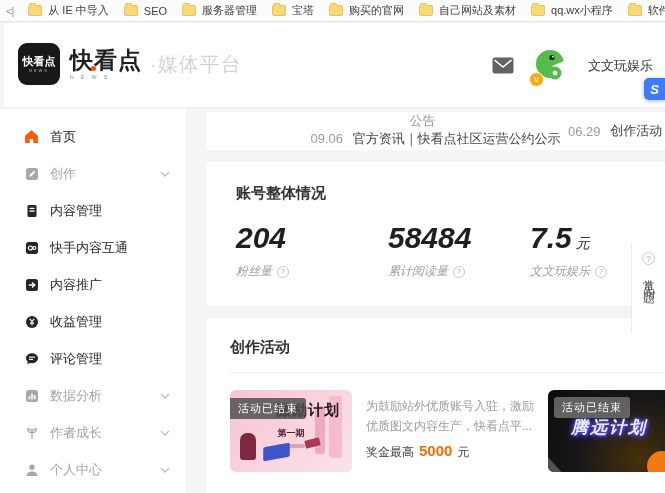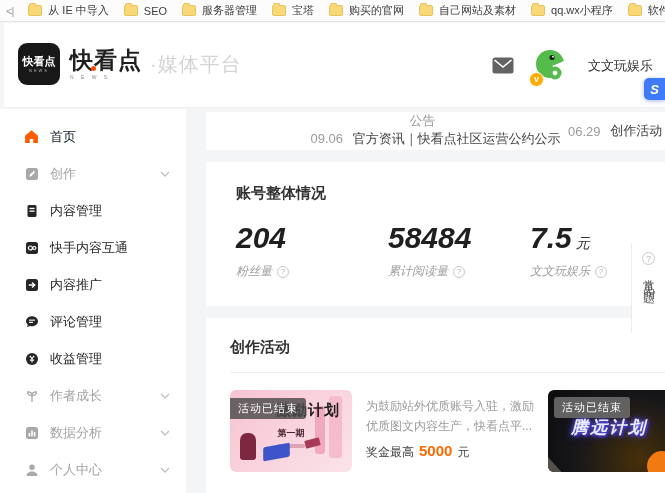--- a/index.html
+++ b/index.html
@@ -224,59 +224,59 @@
         <svg width="14" height="14" viewBox="0 0 14 14">
           <rect x="1" y="1" width="12" height="12" rx="2.5" fill="currentColor"></rect>
           <path d="M3.8 7 H9.4 M7 4.4 L9.8 7 L7 9.6" fill="none" stroke="#ffffff" stroke-width="1.3"></path>
         </svg>
       </span>
     <span class="s-label">内容推广</span>
   </div>
   <div class="side-item">
     <span class="s-icon">
         <svg width="14" height="14" viewBox="0 0 14 14">
+          <circle cx="7" cy="7" r="6" fill="currentColor"></circle>
+          <path d="M4.8 3.8 L7 6.6 L9.2 3.8 M7 6.6 V10.4 M4.9 8.1 H9.1" fill="none" stroke="#ffffff" stroke-width="1.1"></path>
+        </svg>
+      </span>
+    <span class="s-label">收益管理</span>
+  </div>
+  <div class="side-item">
+    <span class="s-icon">
+        <svg width="14" height="14" viewBox="0 0 14 14">
           <path d="M7 1.2 C10.3 1.2 13 3.4 13 6.2 C13 9 10.3 11.2 7 11.2 C6.3 11.2 5.6 11.1 5 10.9 L2 12 L2.8 9.6 C1.7 8.7 1 7.5 1 6.2 C1 3.4 3.7 1.2 7 1.2 Z" fill="currentColor"></path>
           <rect x="4" y="4.6" width="6" height="1.1" fill="#ffffff"></rect>
           <rect x="4" y="6.8" width="4" height="1.1" fill="#ffffff"></rect>
         </svg>
       </span>
     <span class="s-label">评论管理</span>
-  </div>
-  <div class="side-item">
-    <span class="s-icon">
-        <svg width="14" height="14" viewBox="0 0 14 14">
-          <circle cx="7" cy="7" r="6" fill="currentColor"></circle>
-          <path d="M4.8 3.8 L7 6.6 L9.2 3.8 M7 6.6 V10.4 M4.9 8.1 H9.1" fill="none" stroke="#ffffff" stroke-width="1.1"></path>
-        </svg>
-      </span>
-    <span class="s-label">收益管理</span>
-  </div>
-  <div class="side-item muted">
-    <span class="s-icon">
-        <svg width="14" height="14" viewBox="0 0 14 14">
-          <path d="M7 13 V6.5 M7 6.5 C7 3.8 5.2 2.8 2.6 2.8 C2.6 5.4 4.6 6.8 7 6.5 Z M7 6.5 C7 3.8 8.8 2.8 11.4 2.8 C11.4 5.4 9.4 6.8 7 6.5 Z" fill="none" stroke="currentColor" stroke-width="1.3"></path>
-        </svg>
-      </span>
-    <span class="s-label">作者成长</span>
-    <span class="chev">
-        <svg width="10" height="6" viewBox="0 0 10 6">
-          <polyline points="1,1 5,5 9,1" fill="none" stroke="currentColor" stroke-width="1.3"></polyline>
-        </svg>
-      </span>
   </div>
   <div class="side-item muted">
     <span class="s-icon">
         <svg width="14" height="14" viewBox="0 0 14 14">
           <rect x="1" y="1" width="12" height="12" rx="2.5" fill="currentColor"></rect>
           <rect x="3.6" y="7" width="1.6" height="3.4" fill="#ffffff"></rect>
           <rect x="6.2" y="4.5" width="1.6" height="5.9" fill="#ffffff"></rect>
           <rect x="8.8" y="6" width="1.6" height="4.4" fill="#ffffff"></rect>
         </svg>
       </span>
     <span class="s-label">数据分析</span>
+    <span class="chev">
+        <svg width="10" height="6" viewBox="0 0 10 6">
+          <polyline points="1,1 5,5 9,1" fill="none" stroke="currentColor" stroke-width="1.3"></polyline>
+        </svg>
+      </span>
+  </div>
+  <div class="side-item muted">
+    <span class="s-icon">
+        <svg width="14" height="14" viewBox="0 0 14 14">
+          <path d="M7 13 V6.5 M7 6.5 C7 3.8 5.2 2.8 2.6 2.8 C2.6 5.4 4.6 6.8 7 6.5 Z M7 6.5 C7 3.8 8.8 2.8 11.4 2.8 C11.4 5.4 9.4 6.8 7 6.5 Z" fill="none" stroke="currentColor" stroke-width="1.3"></path>
+        </svg>
+      </span>
+    <span class="s-label">作者成长</span>
     <span class="chev">
         <svg width="10" height="6" viewBox="0 0 10 6">
           <polyline points="1,1 5,5 9,1" fill="none" stroke="currentColor" stroke-width="1.3"></polyline>
         </svg>
       </span>
   </div>
   <div class="side-item muted">
     <span class="s-icon">
         <svg width="14" height="14" viewBox="0 0 14 14">
           <circle cx="7" cy="4.3" r="2.7" fill="currentColor"></circle>

